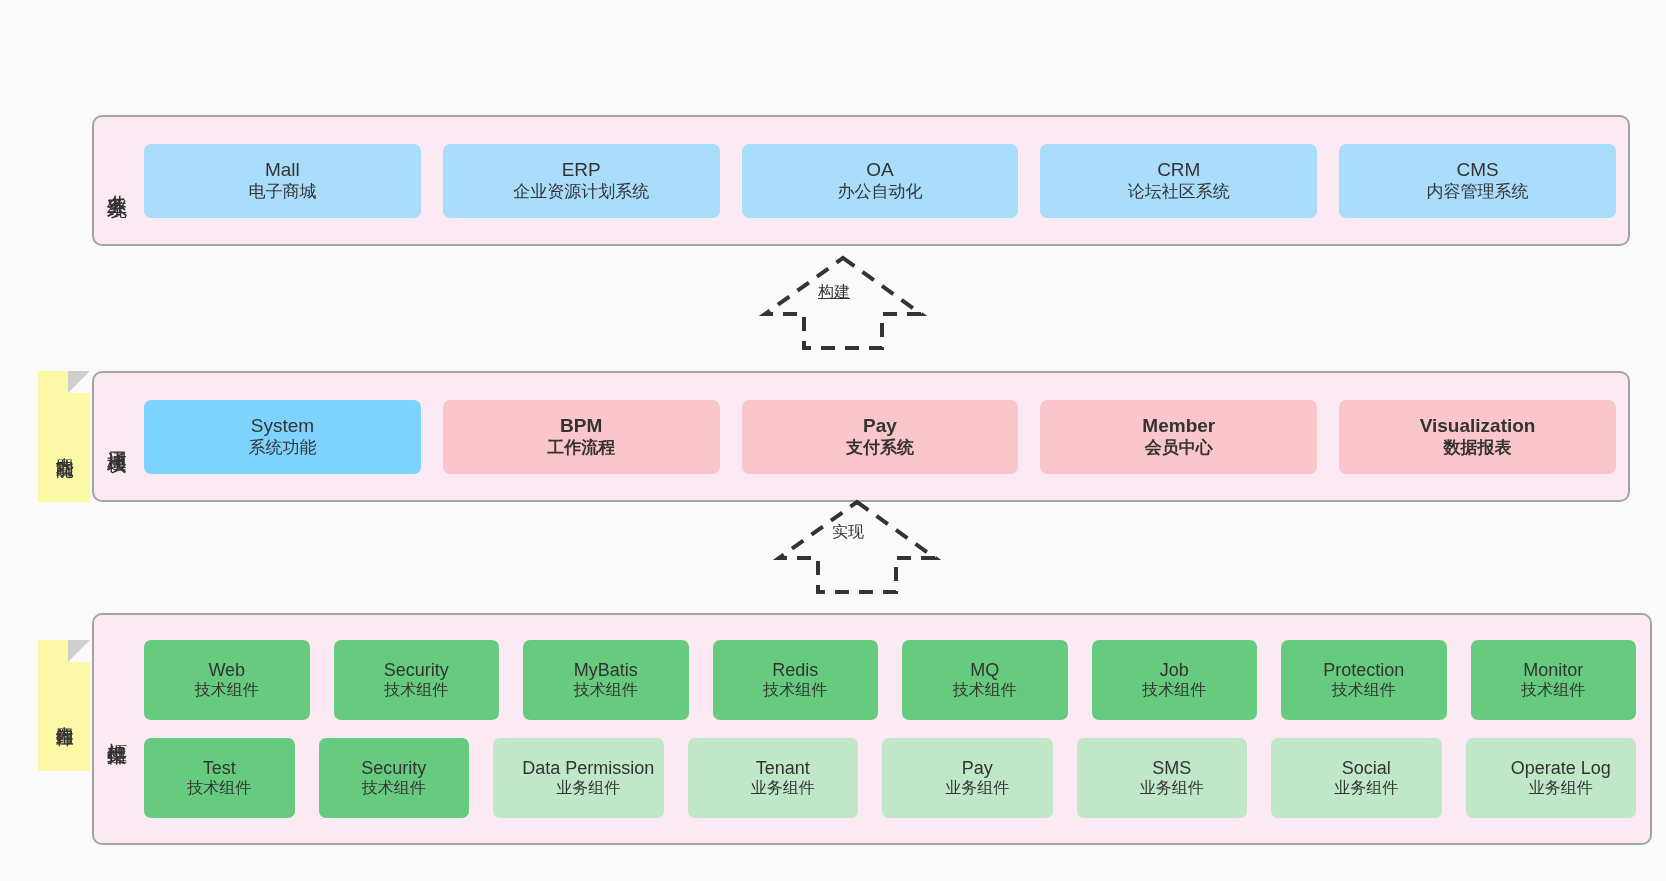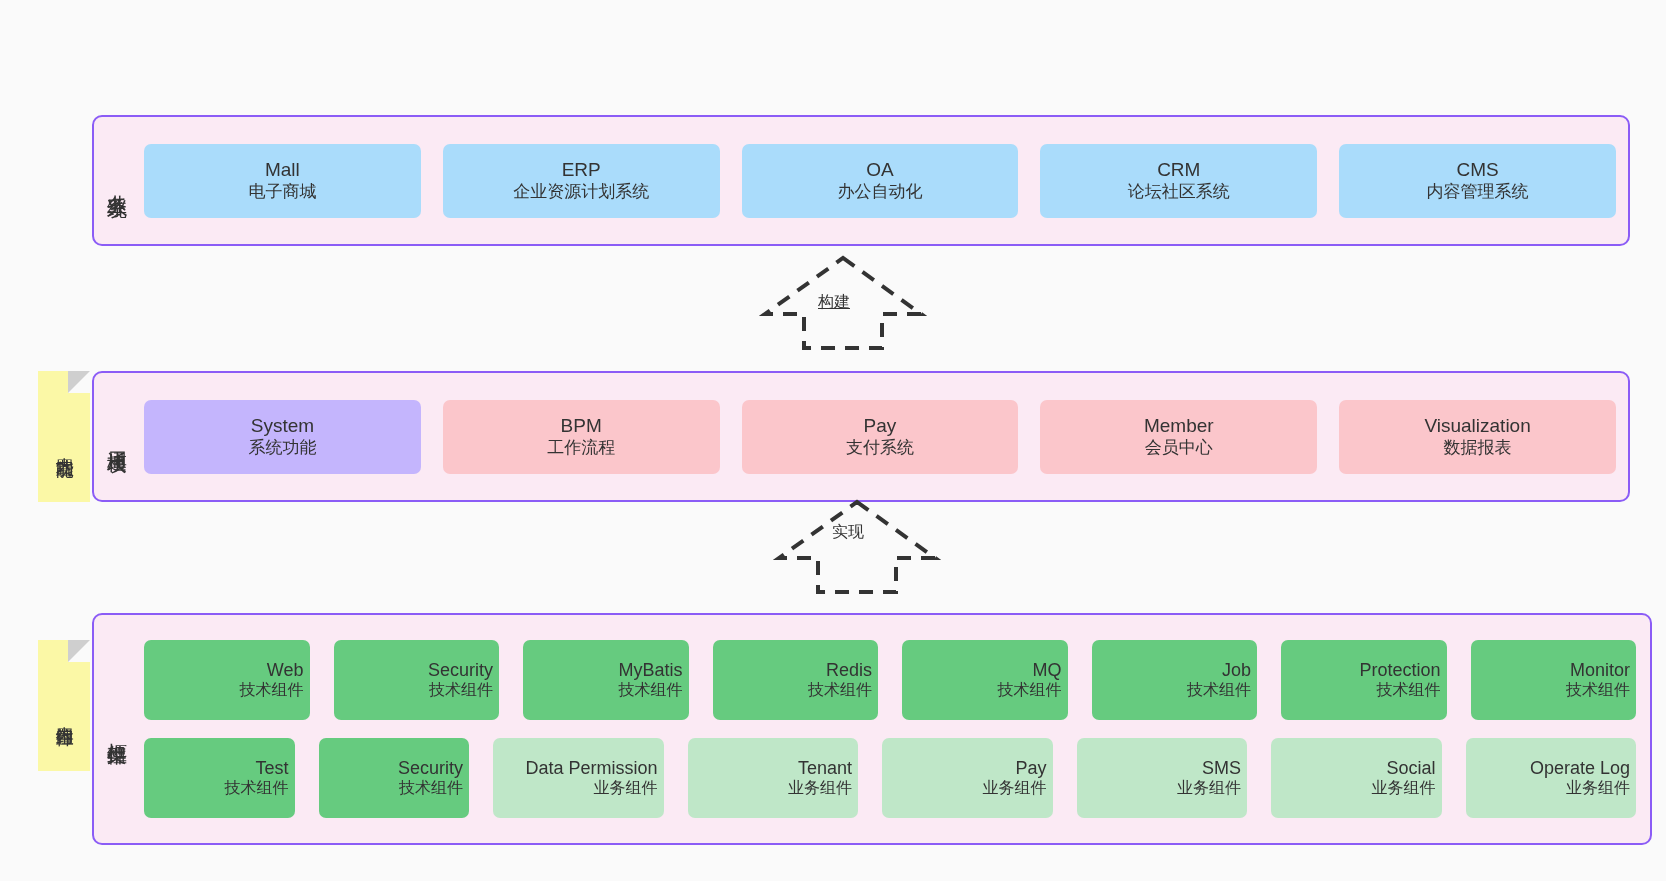--- a/index.html
+++ b/index.html
@@ -20,21 +20,21 @@
   #diagram {
     position: absolute;
     inset: 0;
   }
 
   
   .layer {
     position: absolute;
     box-sizing: border-box;
     background: #fbeaf4;
-    border: 2px solid #8b5cf6;
+    border: 2px solid #a3a3a3;
     border-radius: 10px;
     display: flex;
     align-items: stretch;
   }
   .layer-row1 { left: 92px;  top: 115px; width: 1538px; height: 131px; }
   .layer-row2 { left: 92px;  top: 371px; width: 1538px; height: 131px; }
   .layer-row3 { left: 92px;  top: 613px; width: 1560px; height: 232px; }
 
   
   .layer-title {
@@ -85,30 +85,30 @@
     font-size: 19px;
     color: #333333;
     word-break: break-word;
   }
   .box .cn {
     font-size: 17px;
     color: #333333;
   }
 
   
-  .layer-row3 .box { height: 80px; align-items: flex-end; }
+  .layer-row3 .box { height: 80px; }
   .layer-row3 .box-row { gap: 24px; }
   .layer-row3 .boxes { gap: 18px; padding: 0 14px 0 4px; }
   .layer-row3 .box .en { font-size: 18px; }
   .layer-row3 .box .cn { font-size: 16px; }
 
   
   .c-blue       { background: #aadcfb; }
-  .c-red        { background: #c4b5fd; }
-  .c-pink       { background: #fbc6cb; }
+  .c-red        { background: #7dd3fc; }
+  .c-pink       { background: #fbc6cb; font-weight: bold; }
   .c-green      { background: #66cb7f; }
   .c-lightgreen { background: #bfe7c8; padding-left: 26px; }
 
   
   .sticky {
     position: absolute;
     width: 52px;
     background: #fbf8a6;
     box-sizing: border-box;
     display: flex;
@@ -146,21 +146,21 @@
   .conn-label {
     position: absolute;
     font-size: 16px;
     color: #333333;
     background: transparent;
     white-space: nowrap;
     user-select: none;
   }
   .conn-build { left: 758px; top: 252px; width: 170px; height: 100px; }
   .conn-impl  { left: 772px; top: 496px; width: 170px; height: 100px; }
-  .label-build { left: 818px; top: 292px; text-decoration: underline; }
+  .label-build { left: 818px; top: 282px; text-decoration: underline; }
   .label-impl  { left: 832px; top: 522px; }
 </style>
 </head>
 <body>
 
 <div id="diagram">
 
   <div class="layer layer-row1">
     <div class="layer-title">业务系统</div>
     <div class="boxes">

